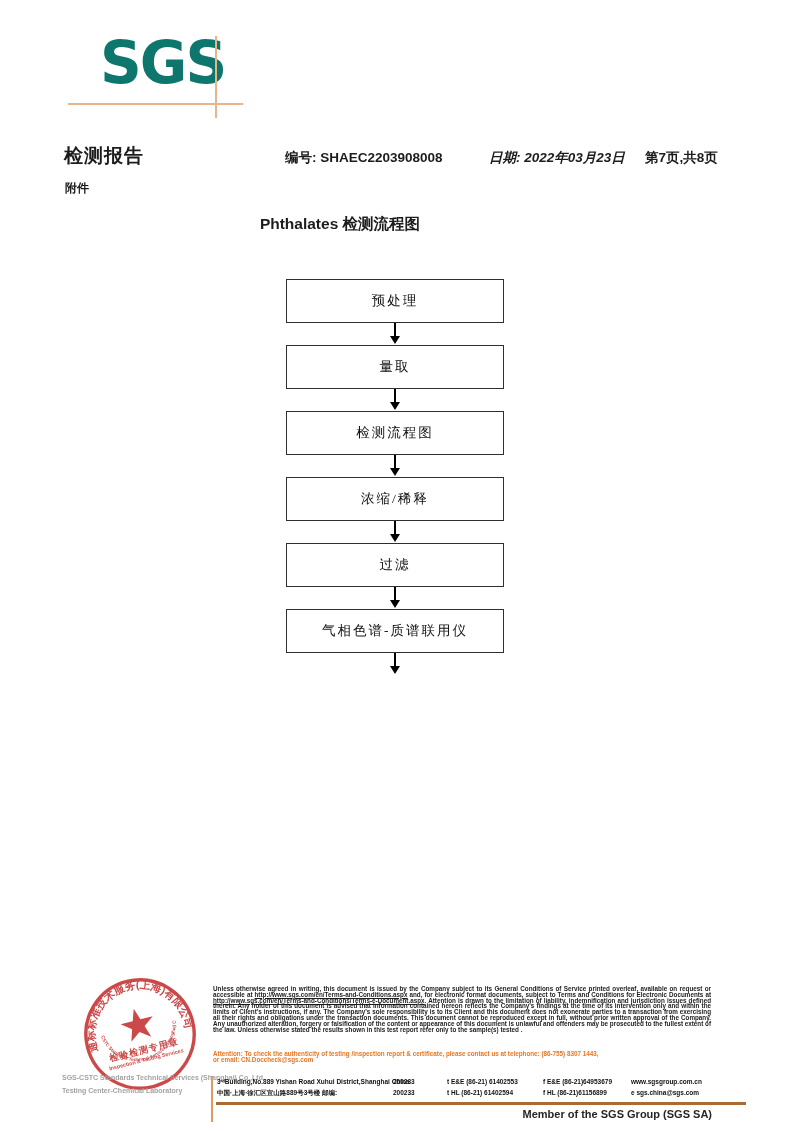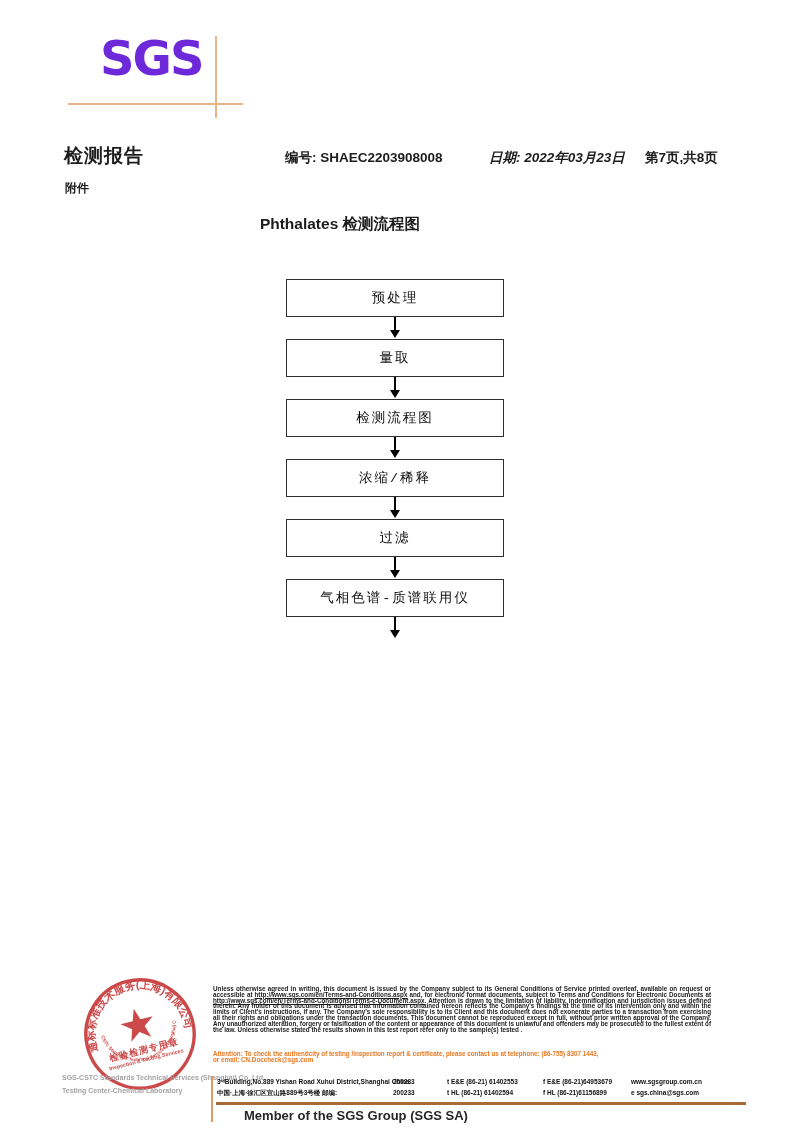--- a/index.html
+++ b/index.html
@@ -1,38 +1,38 @@
 <!DOCTYPE html>
 <html><head>
 <meta charset="utf-8">
 <style>
   html,body{margin:0;padding:0;background:#fff;}
   .page{position:relative;width:800px;height:1131px;background:#ffffff;overflow:hidden;
         font-family:"Liberation Sans","DejaVu Sans",sans-serif;color:#1c1c1c;}
 
   
   .logo-text{position:absolute;left:100px;top:34px;font-family:"DejaVu Sans","Liberation Sans",sans-serif;
-             font-weight:bold;font-size:48px;line-height:1;color:#6d28d9;letter-spacing:-2px;}
+             font-weight:bold;font-size:58px;line-height:1;color:#0f766e;letter-spacing:-2px;}
   .logo-hline{position:absolute;left:68px;top:103px;width:175px;height:2px;background:#e9b488;}
   .logo-vline{position:absolute;left:215px;top:36px;width:2px;height:82px;background:#e9b488;}
 
   
   .report-title{position:absolute;left:64px;top:143px;font-size:19px;font-weight:700;letter-spacing:1px;}
   .hdr-meta{position:absolute;top:149px;font-size:13.5px;font-weight:600;}
   .hdr-no{left:285px;} .hdr-date{left:489px;font-style:italic;} .hdr-page{left:645px;}
   .attachment{position:absolute;left:65px;top:180px;font-size:12px;font-weight:700;}
 
   
   .flow-title{position:absolute;left:0;top:214px;width:680px;text-align:center;
               font-size:15.5px;font-weight:700;}
   .flowchart{position:absolute;left:286px;top:279px;width:218px;display:flex;
              flex-direction:column;align-items:center;}
-  .flow-box{box-sizing:border-box;width:218px;height:38px;border:1.5px solid #2f2f2f;
+  .flow-box{box-sizing:border-box;width:218px;height:44px;border:1.5px solid #2f2f2f;
             display:flex;align-items:center;justify-content:center;background:#fff;
-            font-family:Liberation Mono, monospace;font-size:13.5px;
+            font-family:Liberation Serif, serif;font-size:13.5px;
             letter-spacing:2px;color:#111;}
   .flow-arrow{height:22px;display:flex;flex-direction:column;align-items:center;justify-content:flex-start;}
   .flow-arrow i{display:block;}
   .flow-arrow .shaft{width:2px;height:13px;background:#000;}
   .flow-arrow .head{width:0;height:0;border-left:5px solid transparent;border-right:5px solid transparent;border-top:8px solid #000;}
 
   
   .company-gray{position:absolute;left:62px;top:1071px;color:#a3a3a3;font-size:7px;
                 font-weight:600;line-height:13px;white-space:nowrap;}
   .stamp{position:absolute;left:82px;top:976px;width:116px;height:116px;
@@ -51,22 +51,22 @@
   .addr-vline{position:absolute;left:211px;top:1076px;width:1.5px;height:46px;background:#dd9c63;}
   .address-block{position:absolute;left:217px;top:1078px;width:494px;font-size:6.5px;font-weight:600;color:#111;}
   .addr-row{display:flex;align-items:flex-start;margin-bottom:4px;white-space:nowrap;}
   .addr-cell{overflow:visible;}
   .addr-cell:nth-child(1){width:176px;}
   .addr-cell:nth-child(2){width:54px;}
   .addr-cell:nth-child(3){width:96px;}
   .addr-cell:nth-child(4){width:88px;}
   .addr-cell:nth-child(5){width:80px;}
   .member-line{position:absolute;left:216px;top:1102px;width:530px;height:2.5px;background:#a96a35;}
-  .member-label{position:absolute;left:0;top:1108px;width:712px;text-align:center;
-                font-size:13px;font-weight:700;color:#262626;}
+  .member-label{position:absolute;left:0;top:1108px;width:712px;text-align:right;
+                font-size:11px;font-weight:700;color:#262626;}
 </style>
 </head>
 <body>
 
 <div class="page">
 
   <div class="logo-text">SGS</div>
   <div class="logo-hline"></div>
   <div class="logo-vline"></div>
 

